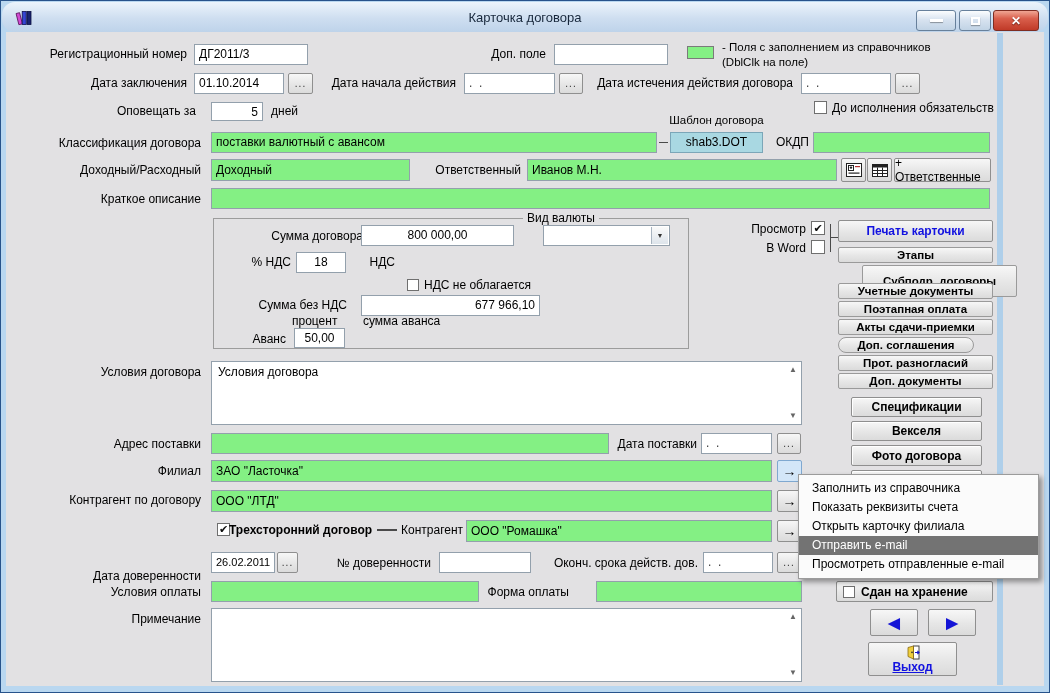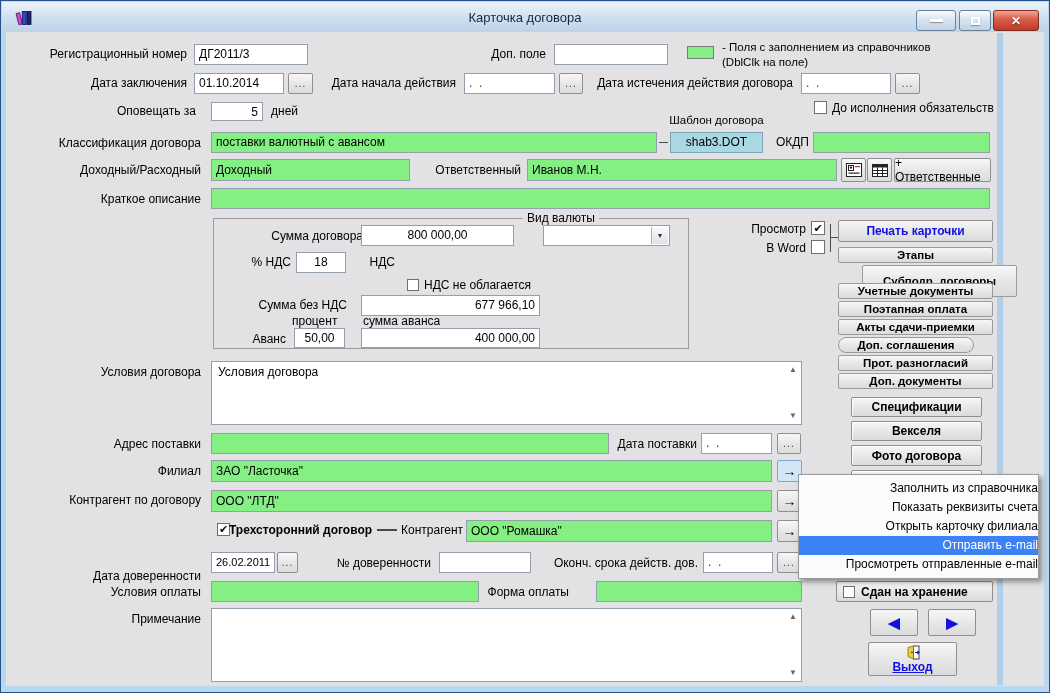--- a/index.html
+++ b/index.html
@@ -1,20 +1,20 @@
 <!DOCTYPE html>
 <html><head>
 <meta charset="utf-8">
 <style>
   * { box-sizing: border-box; }
   body { margin:0; background:#fff; }
   .stage { position:relative; width:1050px; height:693px; font-family:"Liberation Sans",sans-serif; overflow:hidden; }
   .window { position:absolute; inset:0; background:#B9D7F0; border:1px solid #27538B; }
   .titlebar { position:absolute; left:1px; top:1px; right:1px; height:30px;
-              background:linear-gradient(#ECF4FC,#CEDEF0 55%,#BED3EA); }
+              background:linear-gradient(#ECF4FC,#CEDEF0 55%,#BED3EA);border-radius:13px; }
   .title { position:absolute; left:0; right:0; top:8px; text-align:center; font-size:13px; color:#18283C; }
   .appicon { position:absolute; left:13px; top:6px; }
   .winbtn { position:absolute; top:8px; height:21px; border-radius:3px; display:flex; align-items:center; justify-content:center; }
   .winbtn.minmax { background:linear-gradient(#FBFDFE,#D8E3F0 45%,#C1D3E5); border:1px solid #67809B; }
   .winbtn.close { background:linear-gradient(#F0A694,#D95F4C 40%,#C03A28); border:1px solid #7E2D22;
                   color:#fff; font-weight:bold; font-size:12px; text-shadow:0 1px 1px #6B190E; }
   .minglyph { width:13px; height:3px; background:#fff; box-shadow:0 1px 1px rgba(0,0,0,.35); }
   .maxglyph { width:9px; height:8px; border:2px solid #fff; box-shadow:0 1px 1px rgba(0,0,0,.3); }
   .client { position:absolute; left:5px; top:31px; right:5px; bottom:6px; background:#E2E1E3; }
   .stripe { position:absolute; left:996px; top:32px; width:6px; height:652px; background:#AFCFEA; }
@@ -52,22 +52,22 @@
   .line { position:absolute; background:#4A4A4A; }
   .ddb { position:absolute; right:1px; top:1px; bottom:1px; width:17px;
          background:linear-gradient(#FAFAFA,#DDE4EB); border-left:1px solid #A8B4C0;
          display:flex; align-items:center; justify-content:center; font-size:7px; color:#333; }
 
   .tarea { position:absolute; background:#fff; border:1px solid #93A0AC; font-size:12px; padding:3px 6px; color:#000; }
   .scr { position:absolute; right:4px; font-size:8px; color:#666; line-height:8px; }
 
   .menu { position:absolute; left:797px; top:473px; width:241px; height:105px; background:#FBFBFB;
           border:1px solid #9B9B9B; box-shadow:3px 3px 5px rgba(0,0,0,.38); z-index:60; padding-top:4px; }
-  .mi { height:19px; line-height:19px; padding-left:2px; font-size:12px; color:#000;text-align:right; }
-  .mi.sel { background:#3b82f6; color:#fff; }
+  .mi { height:19px; line-height:19px; padding-left:13px; font-size:12px; color:#000; }
+  .mi.sel { background:#737373; color:#fff; }
 
   .exitlbl { color:#1212E0; font-weight:bold; font-size:12px; text-decoration:underline; }
   .swatch { position:absolute; background:#84F084; border:1px solid #7A7A7A; }
 </style>
 </head>
 <body>
 
 <div class="stage">
 <div class="window">
 
@@ -169,21 +169,20 @@
   <div class="fld ctr" style="left:295px;top:251px;width:50px;height:21px;">18</div>
   <div class="lbl" style="left:358px;top:254px;width:36px;">НДС</div>
   <div class="cb" style="left:406px;top:278px;width:12px;height:12px;"></div>
   <div class="lbl left" style="left:423px;top:277px;">НДС не облагается</div>
   <div class="lbl" style="left:218px;top:297px;width:128px;">Сумма без НДС</div>
   <div class="fld num" style="left:360px;top:294px;width:179px;height:21px;">677 966,10</div>
   <div class="lbl left" style="left:291px;top:313px;">процент</div>
   <div class="lbl left" style="left:362px;top:313px;">сумма аванса</div>
   <div class="lbl" style="left:230px;top:331px;width:55px;">Аванс</div>
   <div class="fld ctr" style="left:293px;top:327px;width:51px;height:20px;">50,00</div>
-  <div class="fld num" style="left:360px;top:327px;width:179px;height:20px;">400 000,00</div>
 
   <div class="lbl" style="left:733px;top:221px;width:72px;">Просмотр</div>
   <div class="cb" style="left:810px;top:220px;width:14px;height:14px;">
         <span>✔</span>
       </div>
   <div class="lbl" style="left:748px;top:240px;width:57px;">В Word</div>
   <div class="cb" style="left:810px;top:239px;width:14px;height:14px;"></div>
   <div class="line" style="left:829px;top:223px;width:1px;height:28px;"></div>
   <div class="line" style="left:830px;top:236px;width:7px;height:1px;"></div>
   <div class="btn link" style="left:837px;top:219px;width:155px;height:22px;">Печать карточки</div>

